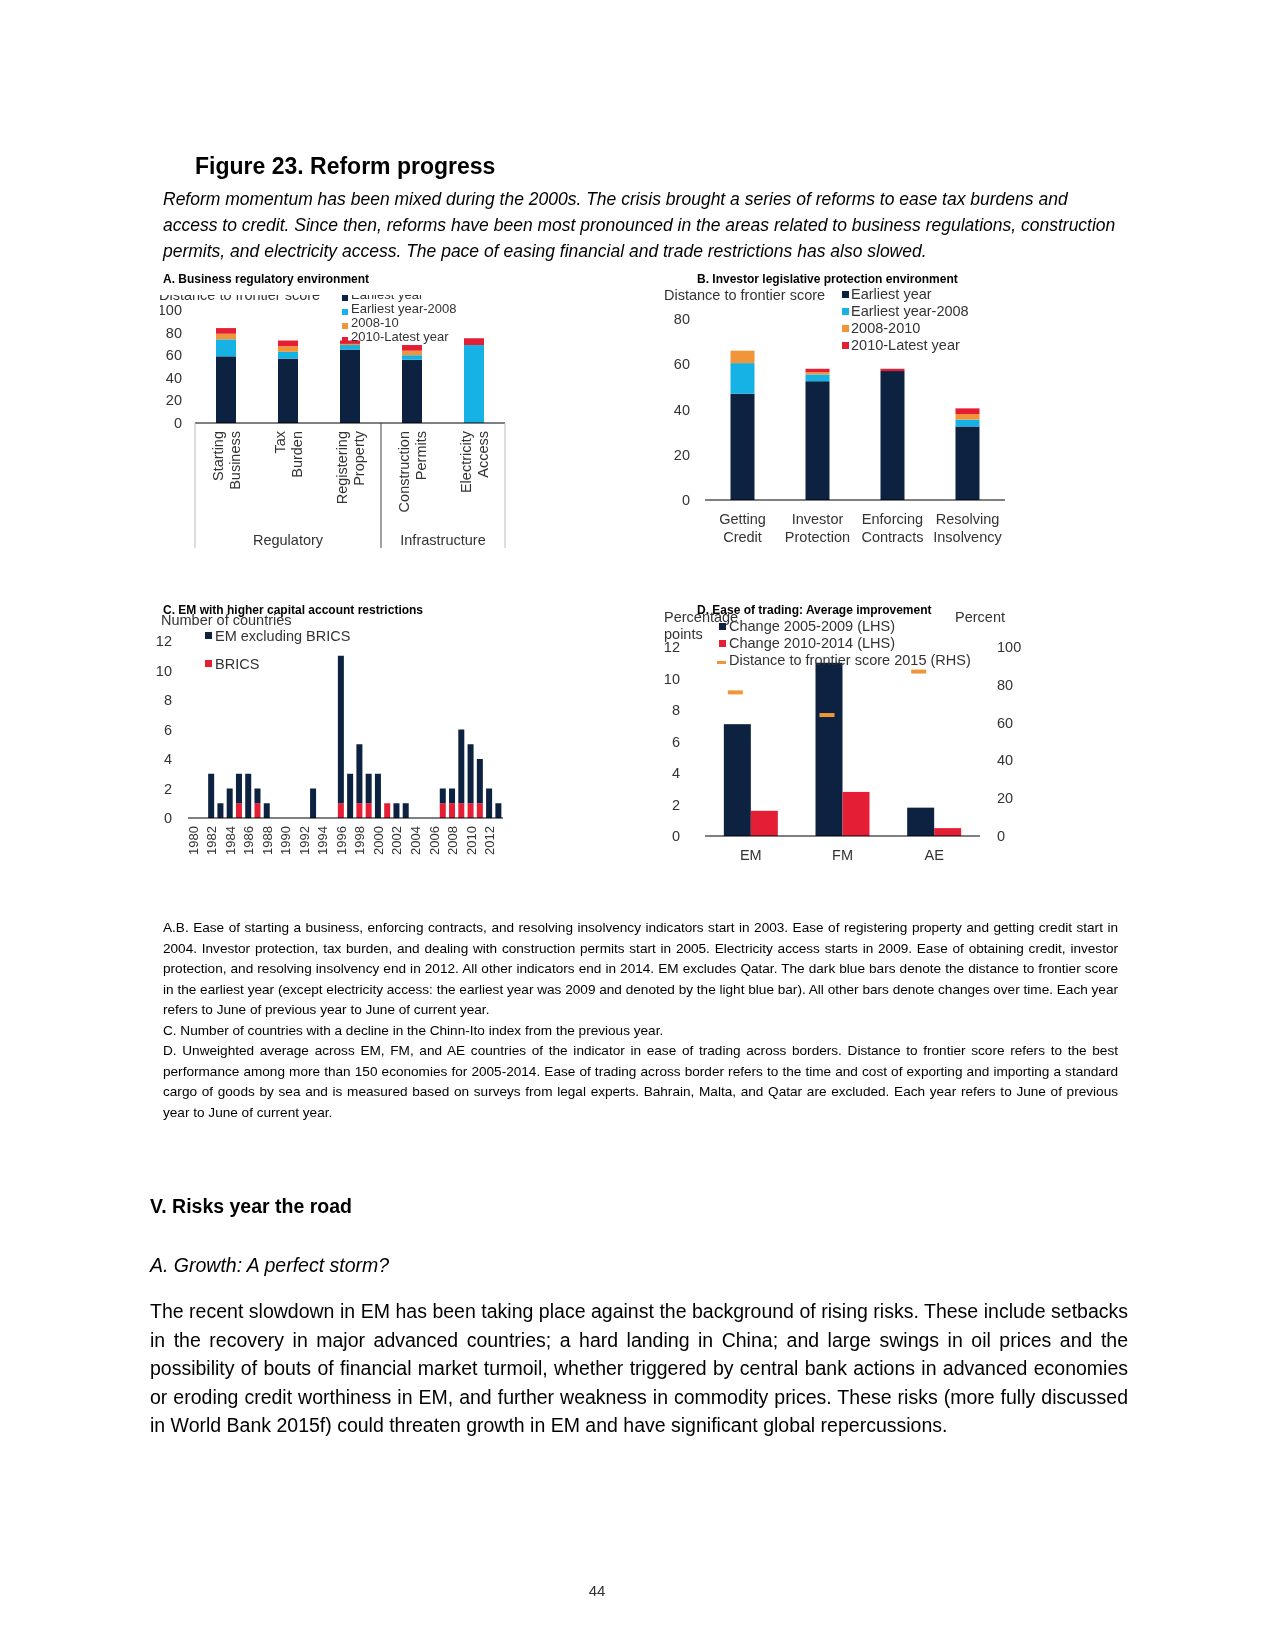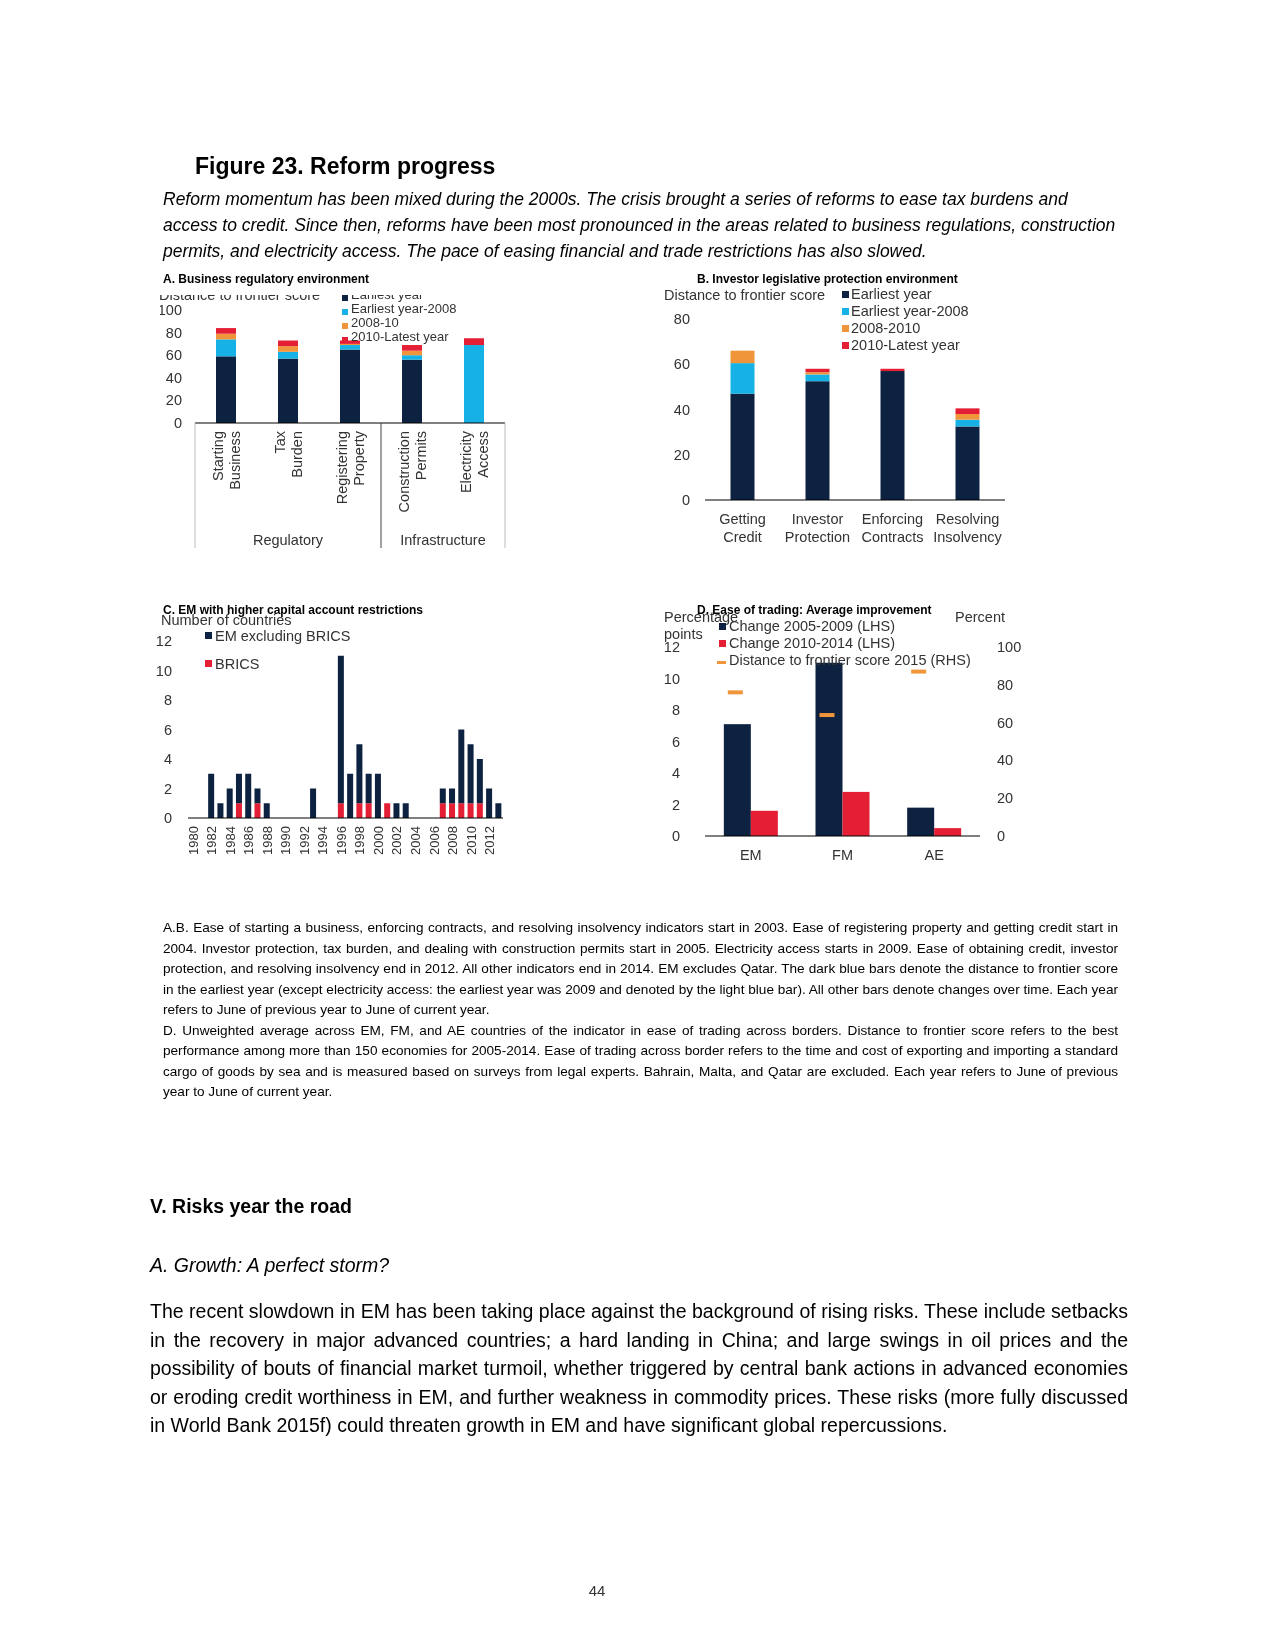--- a/index.html
+++ b/index.html
@@ -216,19 +216,20 @@
     <rect x="24" y="-4" width="7" height="7" fill="#0d2240"></rect>
     <text x="34" y="4" font-size="14.5" fill="#333">Change 2005-2009 (LHS)</text>
     <rect x="24" y="13" width="7" height="7" fill="#e41f35"></rect>
     <text x="34" y="21" font-size="14.5" fill="#333">Change 2010-2014 (LHS)</text>
     <rect x="22" y="34" width="9" height="3" fill="#f0953a"></rect>
     <text x="34" y="38" font-size="14.5" fill="#333">Distance to frontier score 2015 (RHS)</text>
   </svg>
 
 <div class="abs notes">
   <p>A.B. Ease of starting a business, enforcing contracts, and resolving insolvency indicators start in 2003. Ease of registering property and getting credit start in 2004. Investor protection, tax burden, and dealing with construction permits start in 2005. Electricity access starts in 2009. Ease of obtaining credit, investor protection, and resolving insolvency end in 2012. All other indicators end in 2014. EM excludes Qatar. The dark blue bars denote the distance to frontier score in the earliest year (except electricity access: the earliest year was 2009 and denoted by the light blue bar). All other bars denote changes over time. Each year refers to June of previous year to June of current year.</p>
+  <p>C. Number of countries with a decline in the Chinn-Ito index from the previous year.</p>
   <p>D. Unweighted average across EM, FM, and AE countries of the indicator in ease of trading across borders. Distance to frontier score refers to the best performance among more than 150 economies for 2005-2014. Ease of trading across border refers to the time and cost of exporting and importing a standard cargo of goods by sea and is measured based on surveys from legal experts. Bahrain, Malta, and Qatar are excluded. Each year refers to June of previous year to June of current year.</p>
 </div>
 
 <div class="abs h2">V. Risks year the road</div>
 <div class="abs h3">A. Growth: A perfect storm?</div>
 <div class="abs body-text">The recent slowdown in EM has been taking place against the background of rising risks. These include setbacks in the recovery in major advanced countries; a hard landing in China; and large swings in oil prices and the possibility of bouts of financial market turmoil, whether triggered by central bank actions in advanced economies or eroding credit worthiness in EM, and further weakness in commodity prices. These risks (more fully discussed in World Bank 2015f) could threaten growth in EM and have significant global repercussions.</div>
 <div class="abs page-num">44</div>
 
 </body></html>

